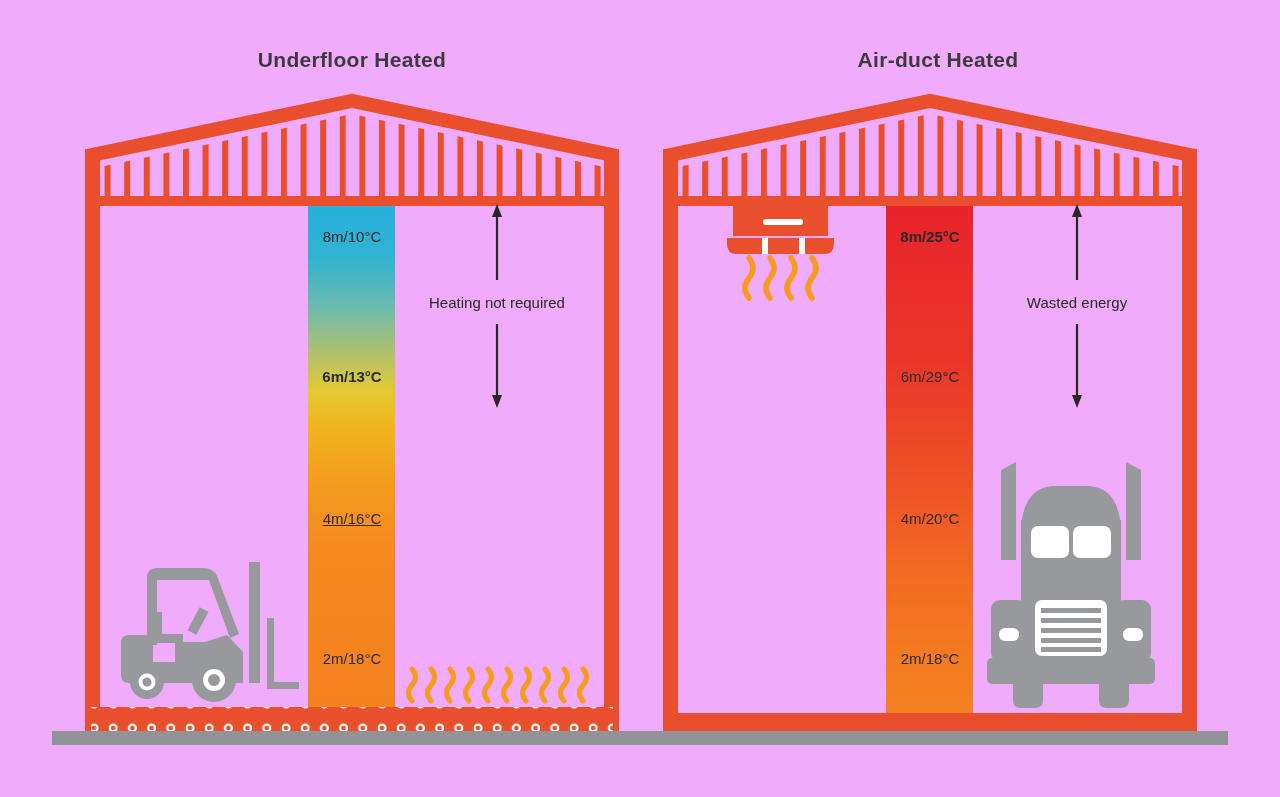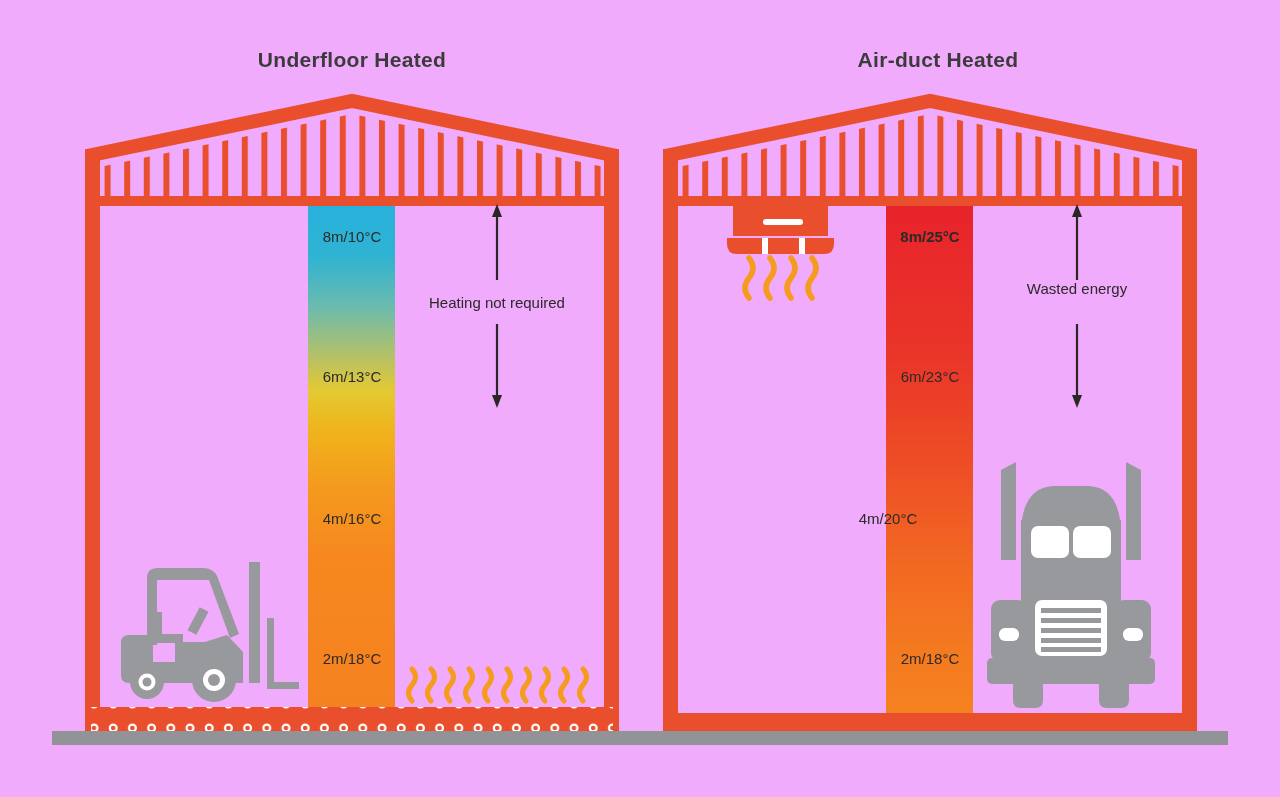--- a/index.html
+++ b/index.html
@@ -104,22 +104,22 @@
         <circle cx="105" cy="130" r="22"></circle>
       </g>
       <circle cx="38" cy="132" r="8.5" fill="#ffffff"></circle>
       <circle cx="38" cy="132" r="4.5" fill="#97999C"></circle>
       <circle cx="105" cy="130" r="11" fill="#ffffff"></circle>
       <circle cx="105" cy="130" r="6" fill="#97999C"></circle>
     </svg>
   </svg>
 
   <div class="col-label" style="left:352px;top:228px;text-align:center;">8m/10°C</div>
-  <div class="col-label" style="left:352px;top:368px;">6m/13°C</div>
-  <div class="col-label" style="left:352px;top:510px;">4m/16°C</div>
+  <div class="col-label" style="left:352px;top:368px;font-weight:bold;">6m/13°C</div>
+  <div class="col-label" style="left:352px;top:510px;text-decoration:underline;">4m/16°C</div>
   <div class="col-label" style="left:352px;top:650px;">2m/18°C</div>
   <div class="annotation" style="left:497px;top:294px;">Heating not required</div>
 
   <div class="title" style="left:930px;margin-left:8px;">Air-duct Heated</div>
 
   <svg class="abs" style="left:663px;top:92px;" width="534" height="656" viewBox="0 0 534 656">
     <defs>
       <linearGradient id="gradR" x1="0" y1="0" x2="0" y2="1">
         <stop offset="0" stop-color="#E8232B"></stop>
         <stop offset="0.30" stop-color="#EA3629"></stop>
@@ -192,19 +192,19 @@
         <rect x="68" y="168" width="60" height="5"></rect>
         <rect x="68" y="178" width="60" height="5"></rect>
         <rect x="68" y="187" width="60" height="5"></rect>
       </g>
       <rect x="26" y="168" width="20" height="13" rx="6" fill="#ffffff"></rect>
       <rect x="150" y="168" width="20" height="13" rx="6" fill="#ffffff"></rect>
     </svg>
   </svg>
 
   <div class="col-label" style="left:930px;top:228px;font-weight:bold;">8m/25°C</div>
-  <div class="col-label" style="left:930px;top:368px;">6m/23°C</div>
-  <div class="col-label" style="left:888px;top:510px;">4m/20°C</div>
+  <div class="col-label" style="left:930px;top:368px;">6m/29°C</div>
+  <div class="col-label" style="left:930px;top:510px;">4m/20°C</div>
   <div class="col-label" style="left:930px;top:650px;">2m/18°C</div>
-  <div class="annotation" style="left:1077px;top:280px;">Wasted energy</div>
+  <div class="annotation" style="left:1077px;top:294px;">Wasted energy</div>
 
   <div class="ground"></div>
 </div>
 
 </body></html>

